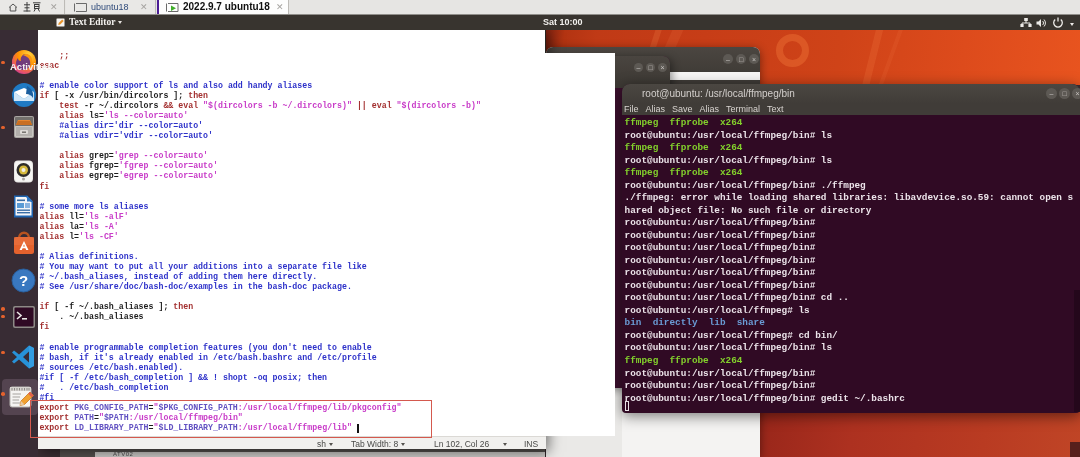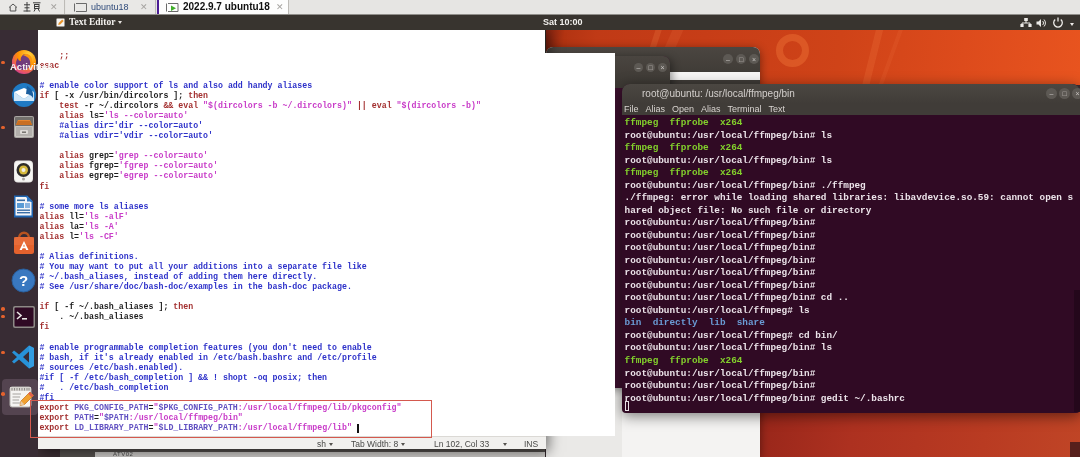--- a/index.html
+++ b/index.html
@@ -149,21 +149,21 @@
       <div class="circ" style="left:424px; top:4px; width:11px; height:11px;">
           <span>–</span>
         </div>
       <div class="circ" style="left:437px; top:4px; width:11px; height:11px;">
           <span>□</span>
         </div>
       <div class="circ" style="left:450px; top:4px; width:11px; height:11px;">
           <span>×</span>
         </div>
     </div>
-    <div class="abs" id="termMenu"><span style="margin-left:2px;">File</span><span>Alias</span><span>Open</span><span>Alias</span><span>Terminal</span><span>Text</span></div>
+    <div class="abs" id="termMenu"><span style="margin-left:2px;">File</span><span>Alias</span><span>Save</span><span>Alias</span><span>Terminal</span><span>Text</span></div>
     <div class="abs" id="termBody"><span class="g">ffmpeg  ffprobe  x264</span>
 root@ubuntu:/usr/local/ffmpeg/bin# ls
 <span class="g">ffmpeg  ffprobe  x264</span>
 root@ubuntu:/usr/local/ffmpeg/bin# ls
 <span class="g">ffmpeg  ffprobe  x264</span>
 root@ubuntu:/usr/local/ffmpeg/bin# ./ffmpeg
 ./ffmpeg: error while loading shared libraries: libavdevice.so.59: cannot open s
 hared object file: No such file or directory
 root@ubuntu:/usr/local/ffmpeg/bin#
 root@ubuntu:/usr/local/ffmpeg/bin#
@@ -228,21 +228,21 @@
 <span class="c">#   . /etc/bash_completion</span>
 <span class="c">#fi</span>
 <span class="k">export</span> <span class="v">PKG_CONFIG_PATH</span>=<span class="s">"</span><span class="v">$PKG_CONFIG_PATH</span><span class="s">:/usr/local/ffmpeg/lib/pkgconfig"</span>
 <span class="k">export</span> <span class="v">PATH</span>=<span class="s">"</span><span class="v">$PATH</span><span class="s">:/usr/local/ffmpeg/bin"</span>
 <span class="k">export</span> <span class="v">LD_LIBRARY_PATH</span>=<span class="s">"</span><span class="v">$LD_LIBRARY_PATH</span><span class="s">:/usr/local/ffmpeg/lib"</span></div>
       <div class="abs" id="gCursor"></div>
     </div>
     <div class="abs" id="gStatus">
       <span style="left:279px;">sh<i class="car" style="border-top-color:#55534f;"></i></span>
       <span style="left:313px;">Tab Width: 8<i class="car" style="border-top-color:#55534f;"></i></span>
-      <span style="left:396px;">Ln 102, Col 33</span>
+      <span style="left:396px;">Ln 102, Col 26</span>
       <i class="car" style="position:absolute; left:462px; top:6px; border-top-color:#55534f;"></i>
       <span style="left:486px;">INS</span>
     </div>
   </div>
 
   <div class="abs" id="dock">
     <div id="gedTile"></div>
 
     <div class="dicon" style="top:34.5px;">
       <svg width="26" height="26" viewBox="0 0 26 26">

